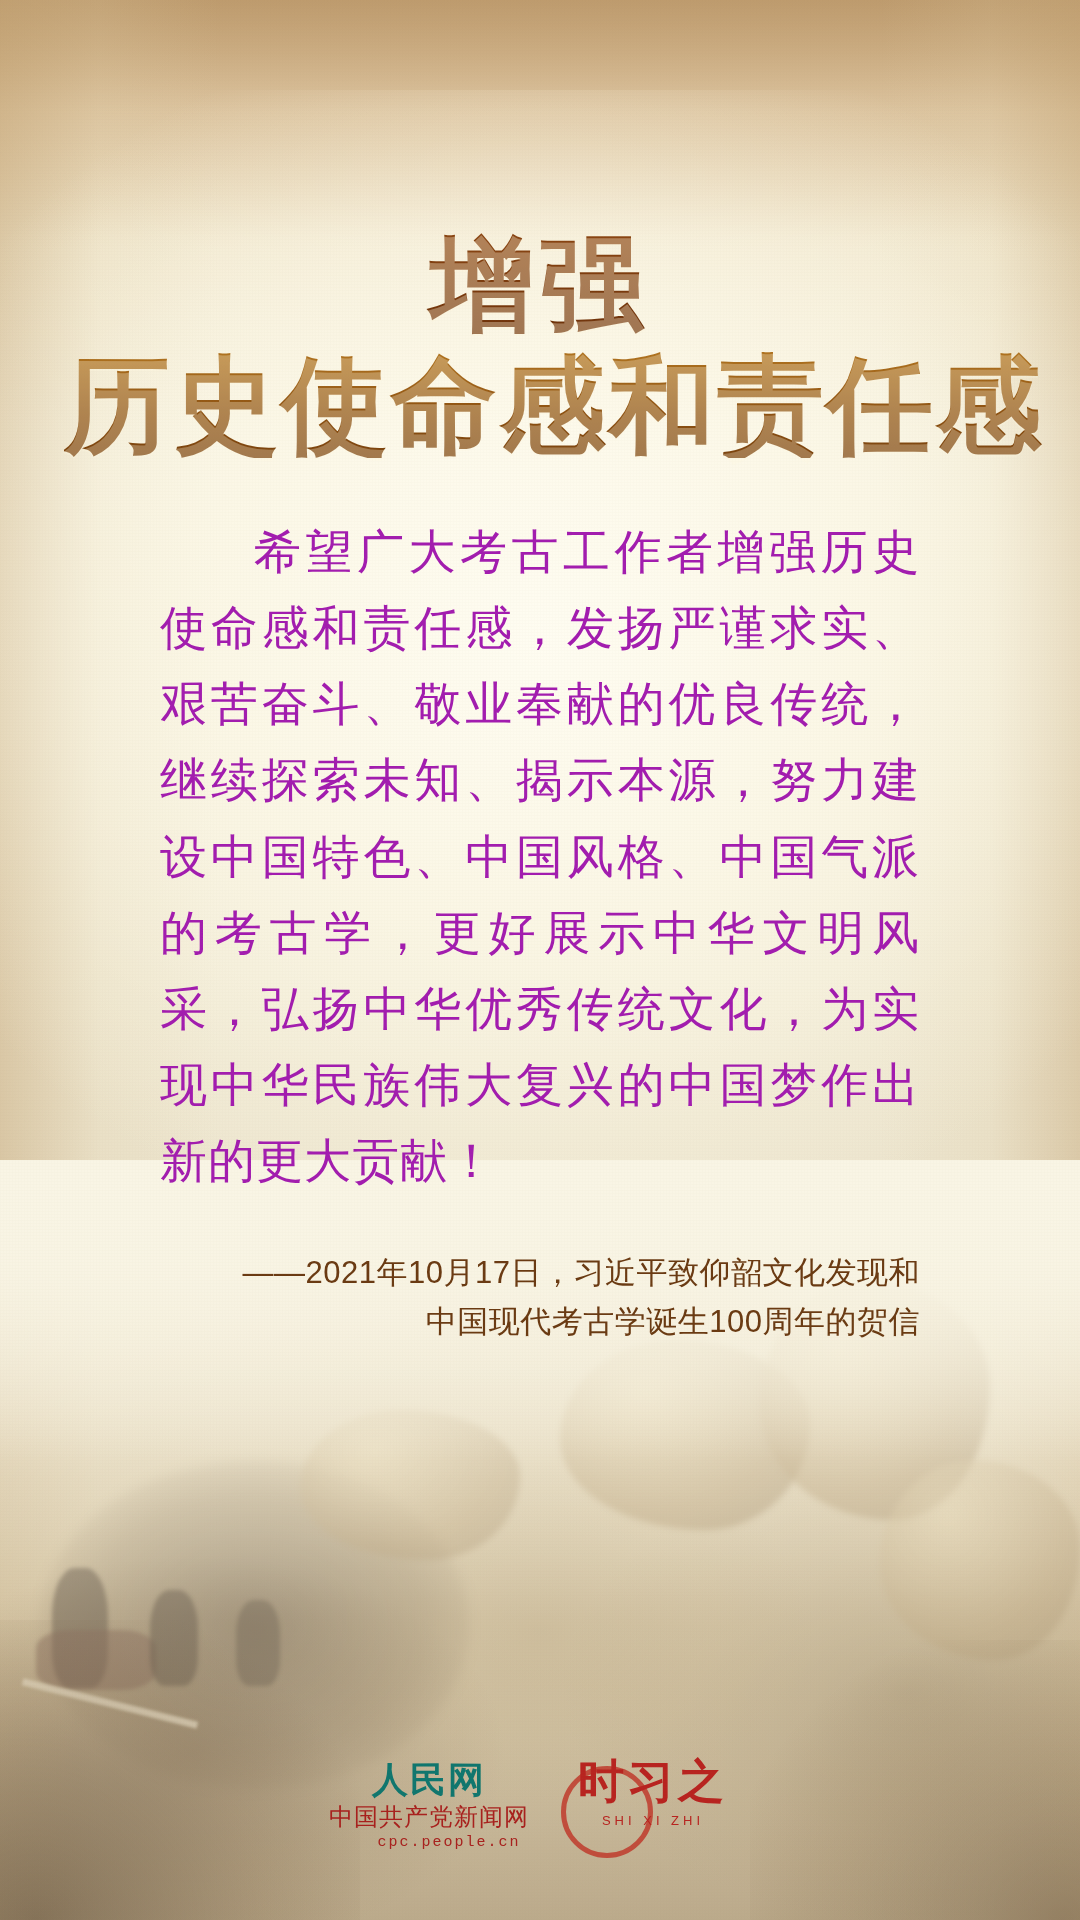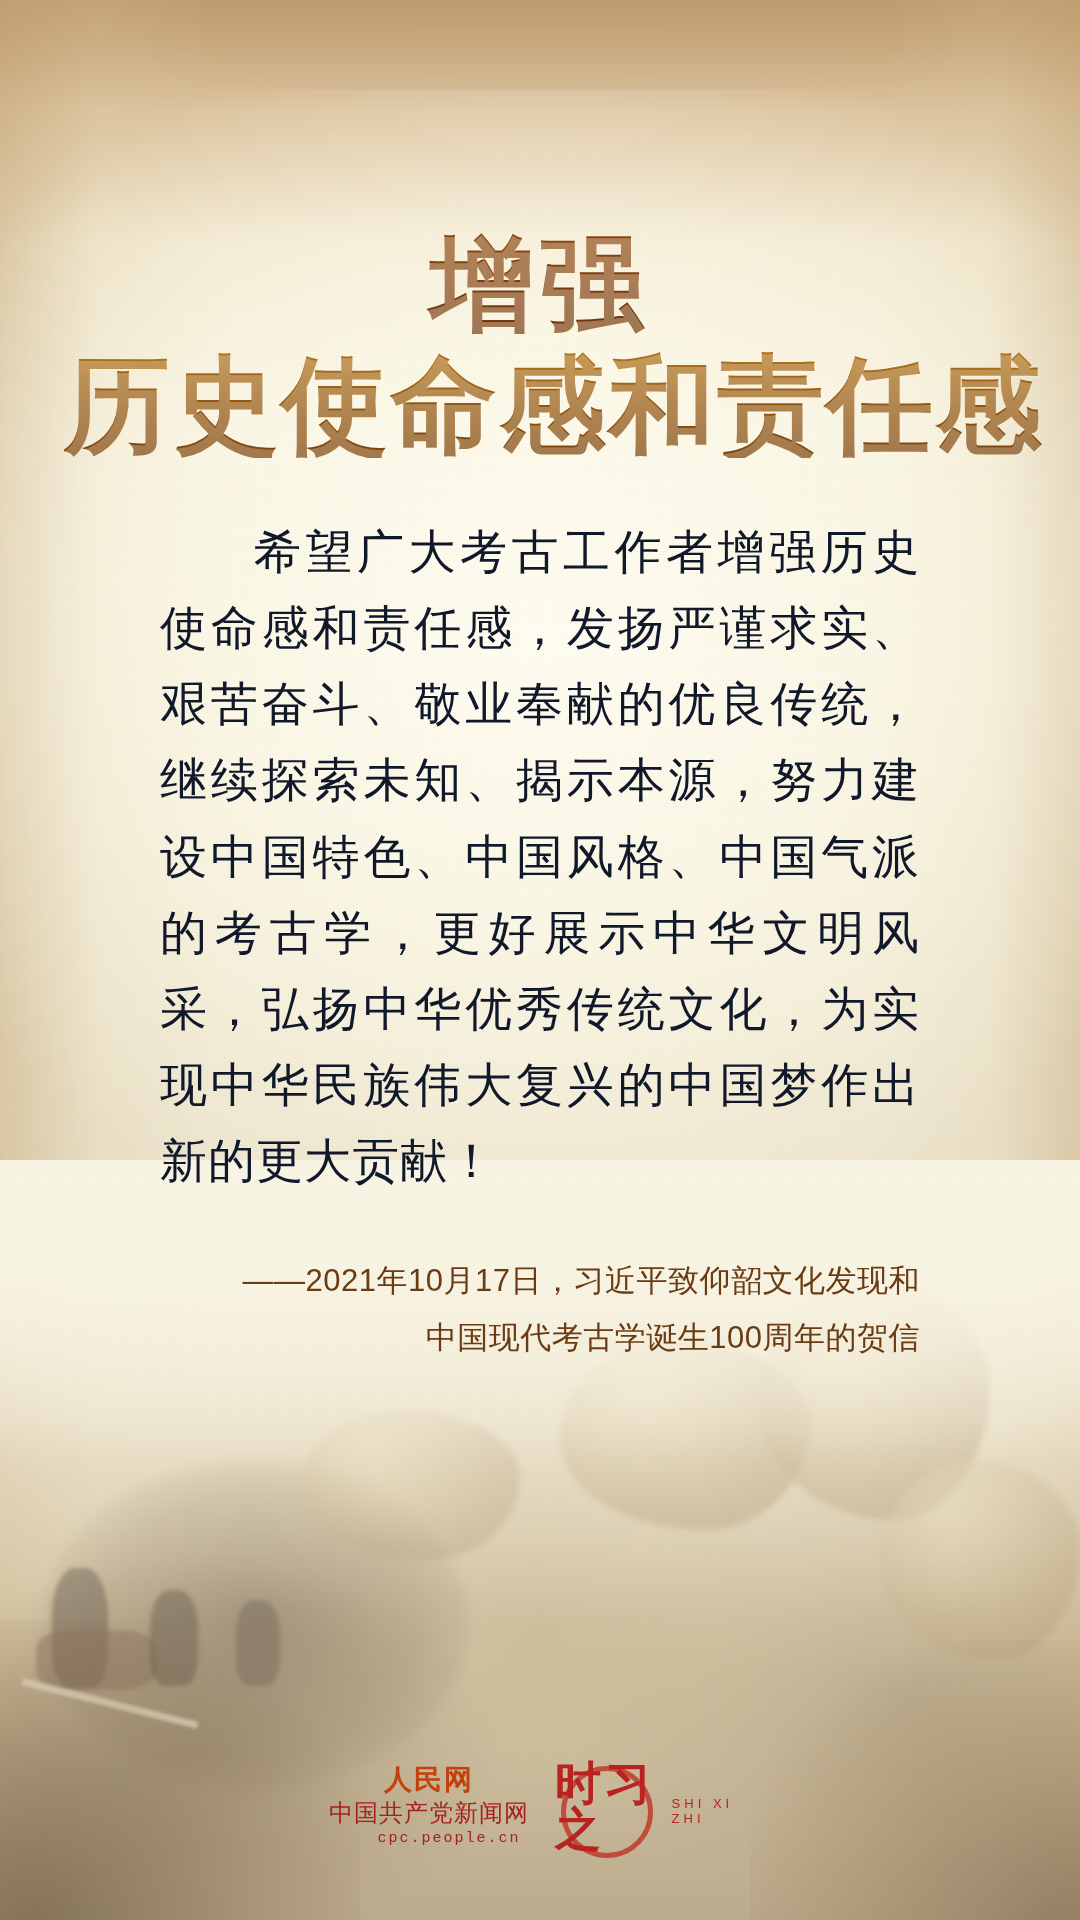--- a/index.html
+++ b/index.html
@@ -176,59 +176,59 @@
     color: #9a5c15;
     text-shadow: 0 2px 0 rgba(255,247,224,0.30);
     margin-left: 28px;
   }
 
   .quote {
     width: 760px;
     margin-top: 56px;
     font-size: 47px;
     line-height: 1.62;
-    color: #0f172a;
+    color: #a21caf;
     text-align: justify;
     text-align-last: left;
     text-indent: 2em;
     letter-spacing: 1px;
     font-weight: 500;
   }
 
   .attribution {
     width: 760px;
     margin-top: 50px;
     text-align: right;
     font-size: 31px;
     line-height: 1.58;
     color: #6a3a12;
     letter-spacing: 0.5px;
   }
-  .attribution div { white-space: nowrap; margin-top: 8px; }
+  .attribution div { white-space: nowrap; }
 
   
   .footer {
     position: absolute;
     left: 0; right: 0;
     bottom: 66px;
     display: flex;
     justify-content: center;
     align-items: center;
     gap: 26px;
   }
   .logo-people {
     display: flex;
     flex-direction: column;
     align-items: center;
     line-height: 1;
   }
   .logo-people .lp-main {
-    font-size: 28px;
+    font-size: 36px;
     font-weight: 700;
-    color: #c2410c;
+    color: #0f766e;
     letter-spacing: 2px;
     text-align: right;
   }
   .logo-people .lp-sub {
     margin-top: 7px;
     font-size: 24px;
     color: #a8201d;
     letter-spacing: 1px;
   }
   .logo-people .lp-url {
@@ -237,23 +237,23 @@
     color: #a8201d;
     letter-spacing: 2px;
     font-family: "Liberation Mono", "DejaVu Sans Mono", monospace;
     margin-left: 40px;
   }
   .logo-shixizhi {
     position: relative;
     width: 196px;
     height: 96px;
     display: flex;
-    flex-direction: row;
+    flex-direction: column;
     align-items: center;
-    justify-content: space-between;
+    justify-content: flex-start;
   }
   .logo-shixizhi .ring {
     position: absolute;
     left: 6px; top: 8px;
     width: 82px; height: 82px;
     border: 5px solid #c0392b;
     border-radius: 50%;
     opacity: 0.85;
   }
   .logo-shixizhi .sz-main {

